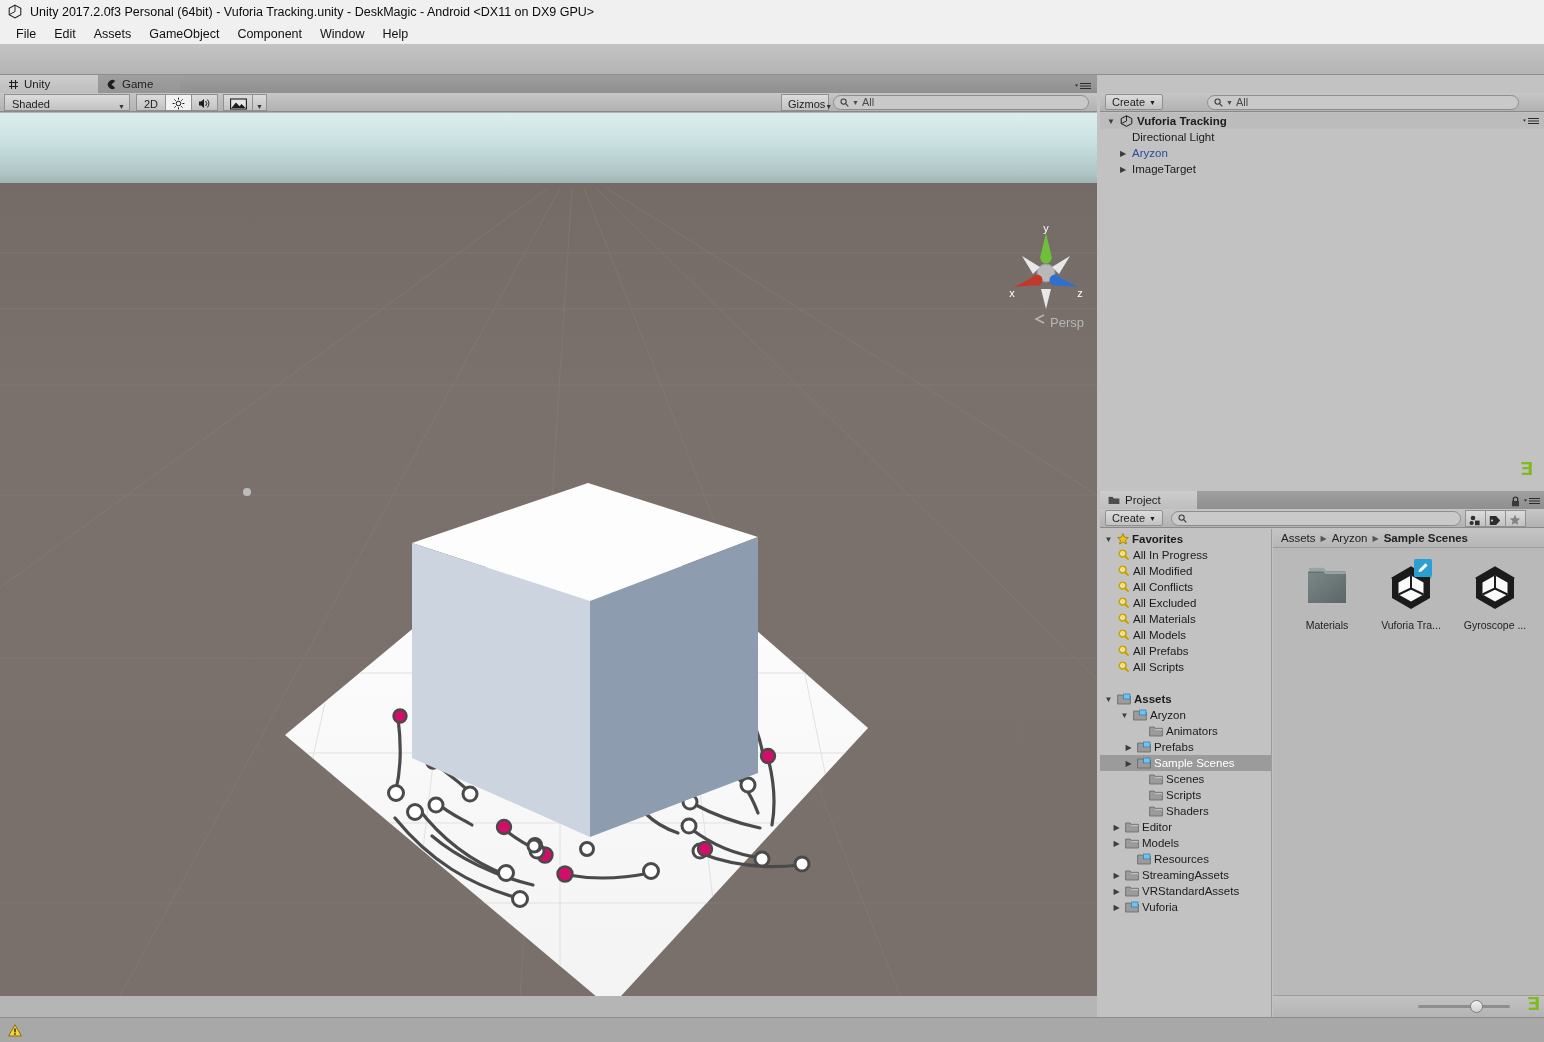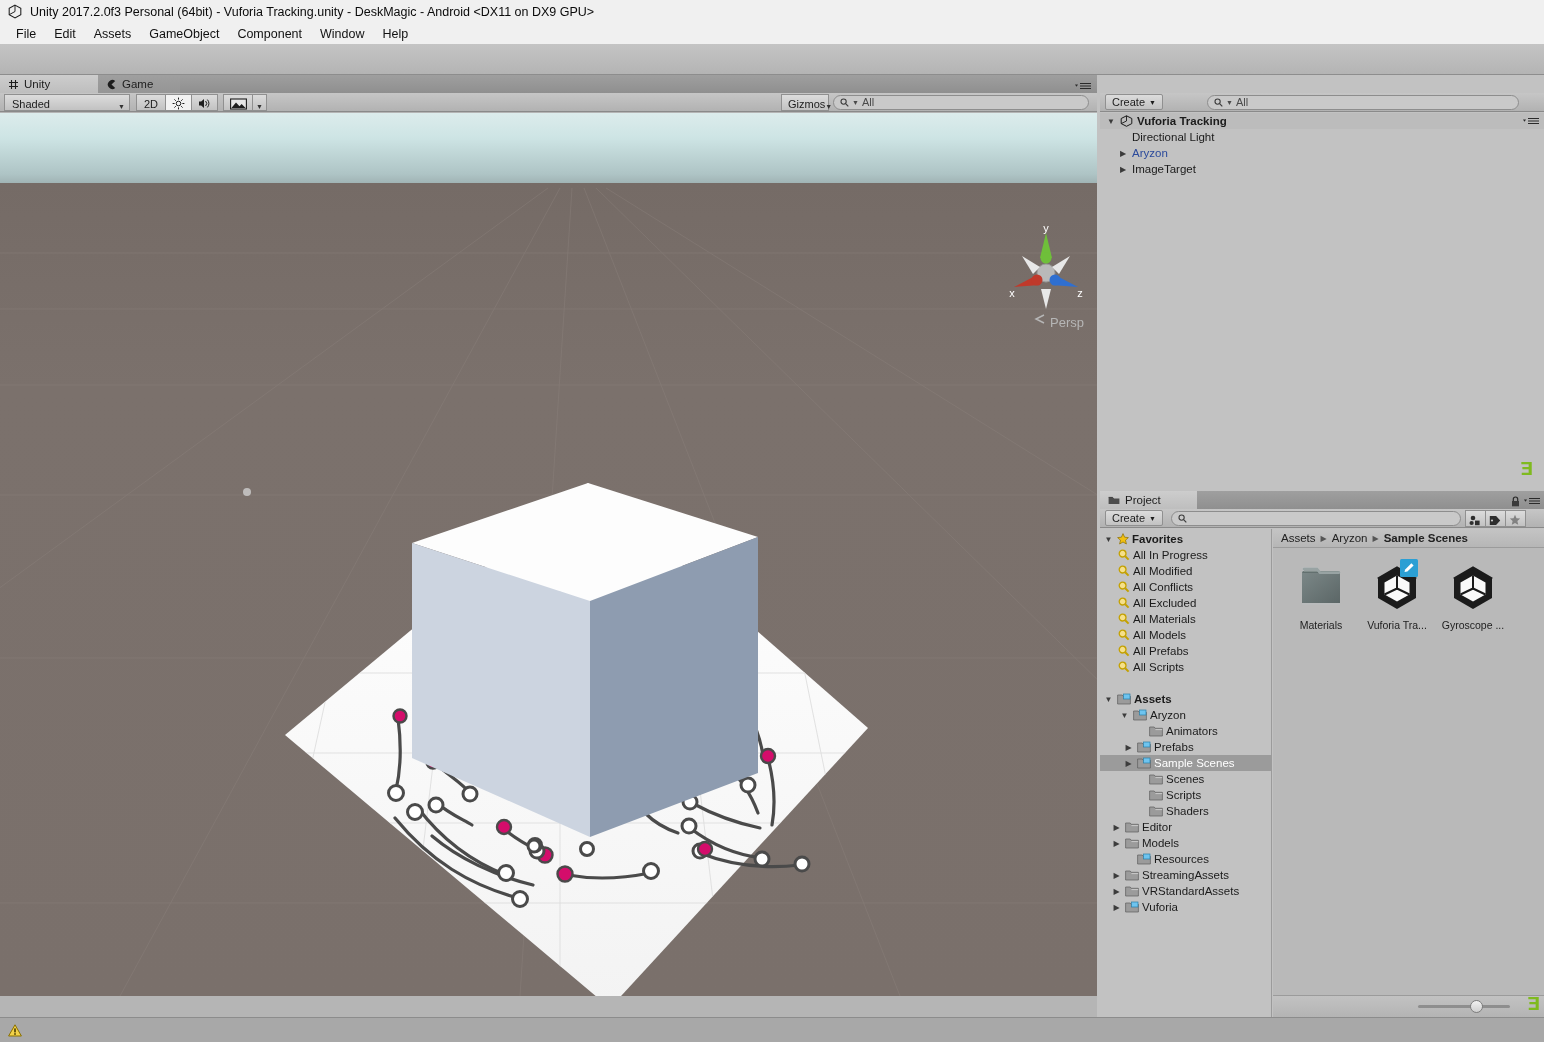--- a/index.html
+++ b/index.html
@@ -124,21 +124,21 @@
     background: linear-gradient(#c6c6c6,#b2b2b2); border-bottom:1px solid #8a8a8a;
     display:flex; align-items:center; }
   .p-left { position:absolute; left:0; top:38px; width:172px; height:488px;
     background:#c2c2c2; border-right:1px solid #9b9b9b; overflow:hidden; }
   .p-right { position:absolute; left:173px; top:38px; width:271px; height:488px; background:#b9b9b9; }
   .breadcrumb { height:19px; display:flex; align-items:center; gap:5px; padding-left:8px;
     background: linear-gradient(#c4c4c4,#b6b6b6); border-bottom:1px solid #9b9b9b;
     font-size:11.5px; color:#222; }
   .breadcrumb .cur { font-weight:bold; }
   .grid-area { position:absolute; left:0; top:20px; width:271px; height:446px; background:#b9b9b9;
-    display:flex; gap:0; padding:12px 0 0 10px; }
+    display:flex; gap:8px; padding:12px 0 0 16px; }
   .asset { width:76px; display:flex; flex-direction:column; align-items:center; gap:6px; cursor:default; }
   .asset .name { font-size:10.5px; color:#1e1e1e; white-space:nowrap; }
   .p-slider { position:absolute; left:0; bottom:0; width:271px; height:22px;
     background:linear-gradient(#c2c2c2,#b4b4b4); border-top:1px solid #9b9b9b;
     display:flex; align-items:center; justify-content:flex-end; padding-right:34px; }
   .slider-track { width:92px; height:3px; background:#8e8e8e; border-radius:2px; position:relative; }
   .slider-knob { position:absolute; left:52px; top:-5px; width:13px; height:13px; border-radius:50%;
     background:linear-gradient(#f1f1f1,#cfcfcf); border:1px solid #7d7d7d; }
   .ptree { padding-top:2px; }
   .ptrow { height:16px; display:flex; align-items:center; gap:3px; font-size:11.5px; color:#1b1b1b;

